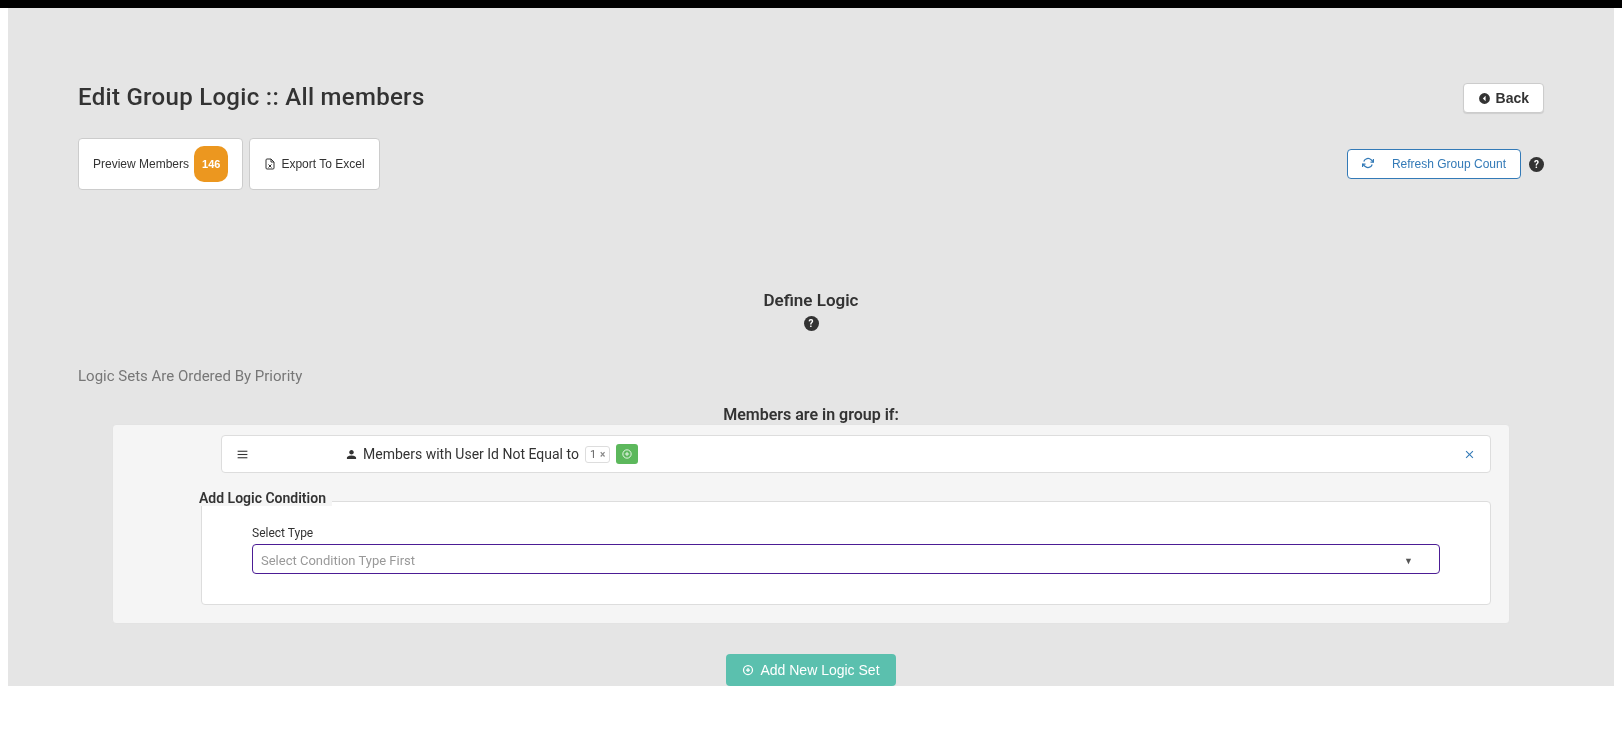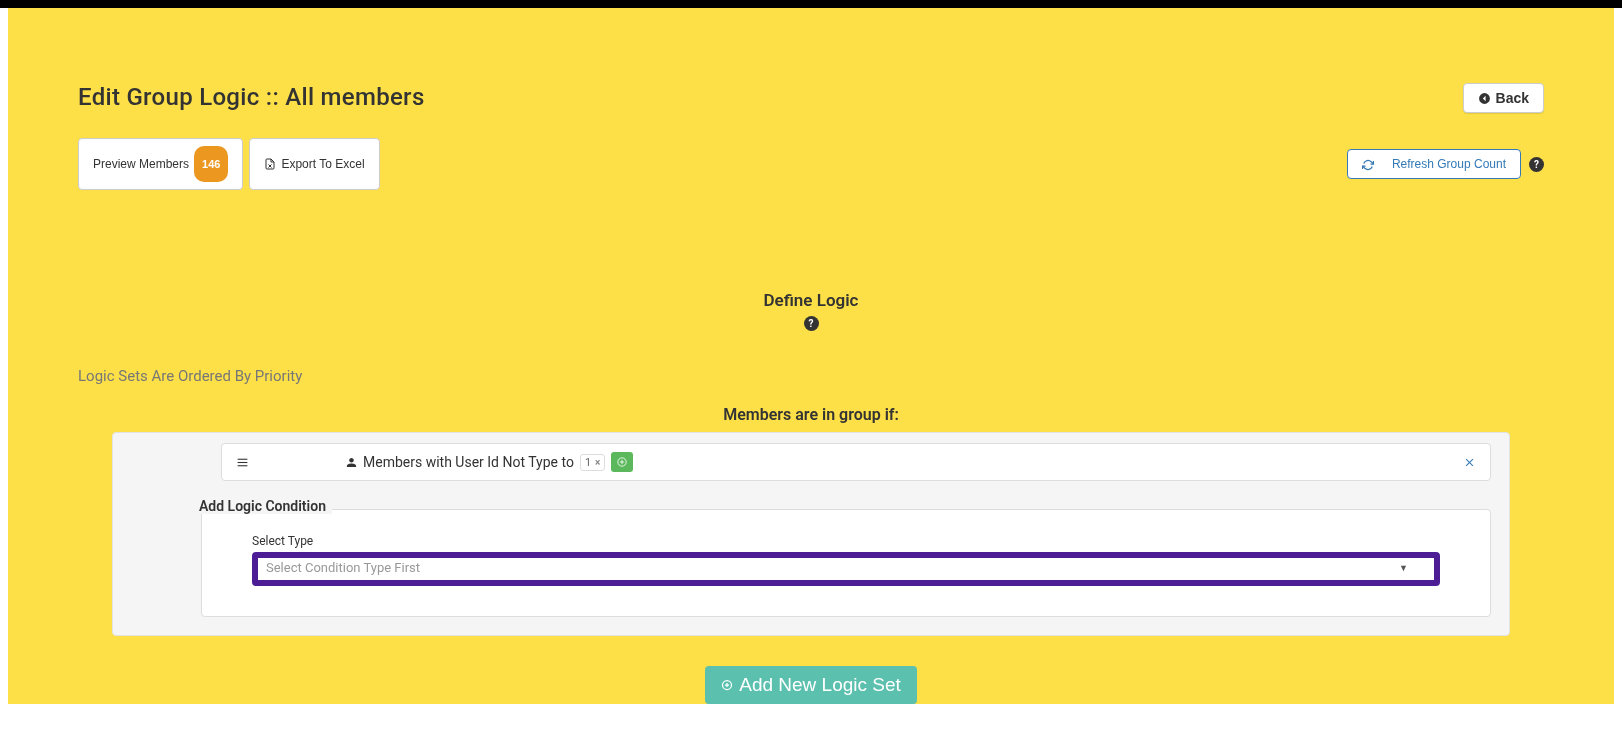--- a/index.html
+++ b/index.html
@@ -3,21 +3,21 @@
   <meta charset="utf-8">
   <style>
     * { margin: 0; padding: 0; box-sizing: border-box; }
     body {
       font-family: -apple-system, BlinkMacSystemFont, "Segoe UI", Roboto, Helvetica, Arial, sans-serif;
       background: #fff;
       color: #333;
     }
     .top-bar { background: #000; height: 8px; width: 100%; }
     .page-wrapper { padding: 0 8px 40px; }
-    .content-area { background: #fde047; padding: 75px 10px 0; }
+    .content-area { background: #e5e5e5; padding: 75px 10px 0; }
     .header-row { display: flex; justify-content: space-between; align-items: flex-start; padding: 0 60px 25px; }
     .page-title { font-size: 24px; font-weight: 500; color: #333; letter-spacing: 0.3px; }
     .back-btn {
       background: #fff; border: 1px solid #ccc; border-radius: 4px;
       padding: 6px 14px; font-size: 14px; font-weight: 600; cursor: pointer;
       display: inline-flex; align-items: center; gap: 5px; color: #333;
       box-shadow: 0 1px 1px rgba(0,0,0,0.1);
     }
     .action-row { display: flex; justify-content: space-between; padding: 0 60px 10px; }
     .action-left { display: flex; gap: 6px; }
@@ -27,31 +27,31 @@
       display: inline-flex; align-items: center; gap: 5px; color: #333;
     }
     .badge-orange {
       background: #ec971f; color: #fff; border-radius: 10px;
       padding: 12px 8px; font-size: 11px; font-weight: 600;
     }
     .action-right { display: flex; align-items: center; gap: 8px; }
     .btn-refresh {
       background: #fff; border: 1px solid #337ab7; border-radius: 4px;
       color: #337ab7; padding: 7px 14px; font-size: 12px; cursor: pointer;
-      display: inline-flex; align-items: flex-end; gap: 18px;
+      display: inline-flex; align-items: flex-start; gap: 18px;
     }
     .help-circle {
       width: 15px; height: 15px; border-radius: 50%; background: #333;
       color: #fff; display: inline-flex; align-items: center; justify-content: center;
       font-size: 10px; font-weight: 700; cursor: pointer;
     }
     .section { padding: 90px 60px 0; }
     .section-title { font-size: 17px; font-weight: 600; display: flex; align-items: center; gap: 6px; margin-bottom: 36px; flex-direction: column; }
     .priority-note { color: #777; font-size: 15px; margin-bottom: 20px; }
-    .group-heading { font-size: 16px; font-weight: 600; text-align: center; margin-bottom: 8px; }
+    .group-heading { font-size: 16px; font-weight: 600; text-align: center; }
     .logic-set {
       background: #f5f5f5; border: 1px solid #e3e3e3; border-radius: 4px;
       padding: 10px 18px 18px; margin: 0 34px 30px;
     }
     .logic-set-head { display: flex; justify-content: space-between; align-items: center; margin-bottom: 8px; }
     .drag-icon { cursor: move; color: #333; display: inline-flex; }
     .delete-link { color: #337ab7; text-decoration: none; font-size: 15px; display: inline-flex; align-items: center; gap: 5px; cursor: pointer; }
     .condition-row {
       background: #fff; border: 1px solid #ddd; border-radius: 4px;
       padding: 8px 14px; margin-left: 90px; margin-bottom: 28px;
@@ -73,29 +73,29 @@
     .cond-spacer { flex: 1; }
     .cond-delete { color: #337ab7; cursor: pointer; font-size: 14px; display: inline-flex; }
     .add-condition-box {
       border: 1px solid #ddd; border-radius: 4px; background: #fff;
       margin-left: 70px; padding: 24px 50px 30px;
     }
     .legend-wrap { position: relative; }
     .legend-abs { position: absolute; top: -11px; left: -8px; font-size: 14px; font-weight: 600; color: #333; background: #f5f5f5; padding: 0 6px;}
     .input-label { font-size: 12px; color: #333; margin-bottom: 4px; display: block; }
     .select-box {
-      width: 100%; border: 6px solid #4c1d95; border-radius: 4px;
-      padding: 2px 26px 5px 8px; font-size: 13px; color: #999; background: #fff;
+      width: 100%; border: 1px solid #4c1d95; border-radius: 4px;
+      padding: 8px 26px 5px 8px; font-size: 13px; color: #999; background: #fff;
       position: relative; cursor: pointer; display: flex; justify-content: space-between; align-items: center;
     }
     .caret-down { color: #555; font-size: 9px; }
     .center-add { text-align: center; margin-top: 30px; }
     .btn-teal {
       background: #5bc0ae; border: none; border-radius: 4px;
-      color: #fff; padding: 8px 16px; font-size: 19px; cursor: pointer;
+      color: #fff; padding: 8px 16px; font-size: 14px; cursor: pointer;
       display: inline-flex; align-items: center; gap: 6px;
     }
     svg { display: block; }
   </style>
 </head>
 <body>
 
 <div class="top-bar"></div>
 
 <div class="page-wrapper">
@@ -160,21 +160,21 @@
                 <rect x="3" y="11" width="18" height="2"></rect>
                 <rect x="3" y="17" width="18" height="2"></rect>
               </svg>
           </span>
           <span class="cond-text">
             <span>
               <svg width="11" height="11" viewBox="0 0 24 24" fill="#333">
                   <path d="M12 12c2.7 0 5-2.3 5-5s-2.3-5-5-5-5 2.3-5 5 2.3 5 5 5zm0 2c-3.3 0-10 1.7-10 5v3h20v-3c0-3.3-6.7-5-10-5z"></path>
                 </svg>
             </span>
-            <span>Members with User Id Not Type to</span>
+            <span>Members with User Id Not Equal to</span>
             <span class="tag-chip">
               <span>1</span>
               <span class="tag-x">×</span>
             </span>
             <button class="btn-add-tiny">
               <span>
                 <svg width="10" height="10" viewBox="0 0 24 24" fill="#fff">
                     <circle cx="12" cy="12" r="10" fill="none" stroke="#fff" stroke-width="2"></circle>
                     <path d="M12 7v10M7 12h10" stroke="#fff" stroke-width="2"></path>
                   </svg>

